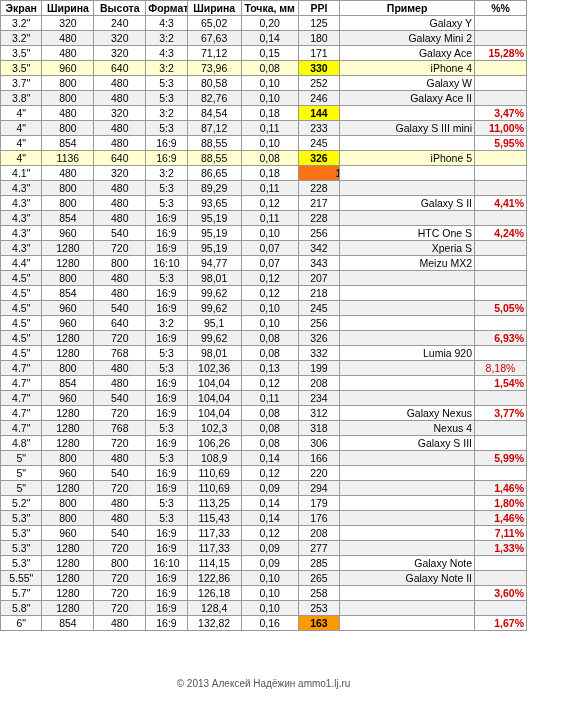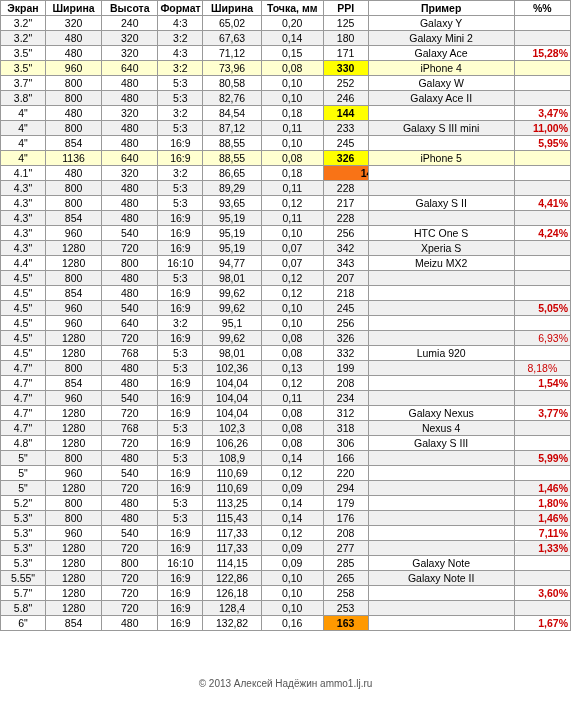--- a/index.html
+++ b/index.html
@@ -4,42 +4,42 @@
   <style>
     * { margin: 0; padding: 0; box-sizing: border-box; }
     body {
       font-family: Arial, sans-serif;
       font-size: 11px;
       background: #fff;
       width: 571px;
       min-height: 721px;
     }
     .table-container {
-      width: 571px;
+      width: 527px;
       overflow: hidden;
     }
     table {
       width: 100%;
       border-collapse: collapse;
       table-layout: fixed;
     }
     th, td {
       border: 1px solid #999;
       padding: 1px 2px;
       text-align: center;
       white-space: nowrap;
       overflow: hidden;
       font-size: 10.5px;
     }
     th {
       background: #fff;
       font-weight: bold;
     }
     td.device-name {
-      text-align: center;
+      text-align: right;
     }
     td.percent {
       text-align: right;
     }
     .footer {
       text-align: center;
       font-size: 10px;
       color: #555;
       padding: 3px 0;
       margin-top: 44px;
@@ -318,21 +318,21 @@
         </tr>
         <tr style="background: rgb(240, 240, 240);">
           <td>4.5"</td>
           <td>1280</td>
           <td>720</td>
           <td>16:9</td>
           <td>99,62</td>
           <td>0,08</td>
           <td>326</td>
           <td class="device-name"></td>
-          <td class="percent" style="color: rgb(204, 0, 0); font-weight: normal; margin-top: 17px;">6,93%</td>
+          <td class="percent" style="color: rgb(204, 0, 0); font-weight: bold; margin-top: 17px;">6,93%</td>
         </tr>
         <tr style="background: rgb(255, 255, 255);">
           <td>4.5"</td>
           <td>1280</td>
           <td>768</td>
           <td>5:3</td>
           <td>98,01</td>
           <td>0,08</td>
           <td>332</td>
           <td class="device-name">Lumia 920</td>

